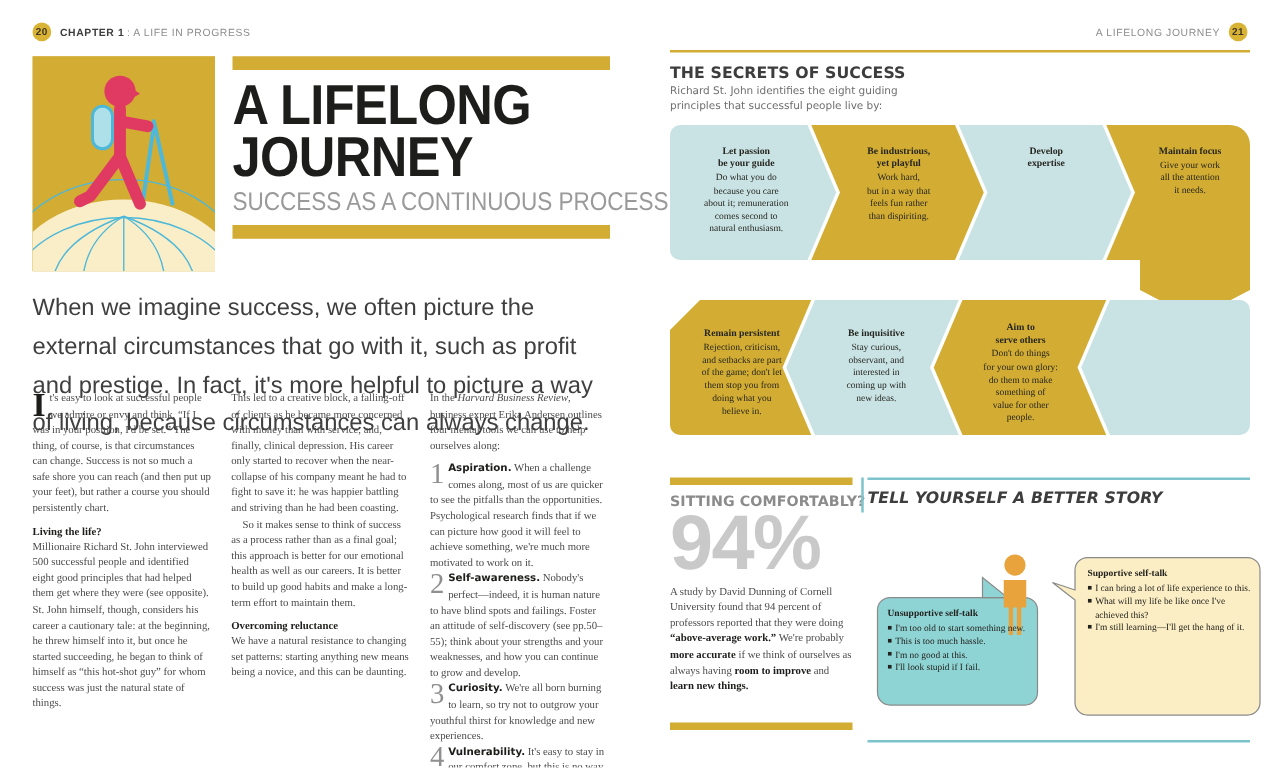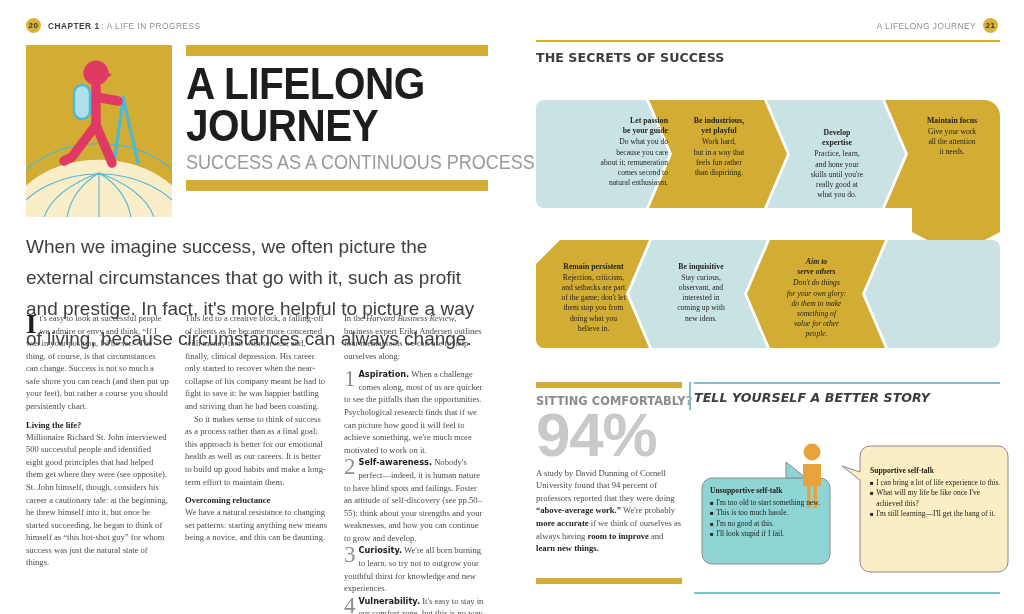--- a/index.html
+++ b/index.html
@@ -245,20 +245,21 @@
   <div class="page page-right">
 
     <div class="runhead runhead-right">
       <span class="light">A LIFELONG JOURNEY</span>
       <span class="folio">21</span>
     </div>
 
     <div class="hr-gold" style="left:24px; top:40px; width:464px;"></div>
     <div style="position:absolute; left:24px; top:50px; width:464px;">
       <div class="sect-title">THE SECRETS OF SUCCESS</div>
+      <div class="sect-intro" style="max-width:215px;">Richard St. John identifies the eight guiding principles that successful people live by:</div>
     </div>
   </div>
 
   <div class="flowwrap">
     <svg class="flowsvg" width="464" height="258" viewBox="0 0 464 258">
 
       <path d="M 8 0 L 110 0 L 133 54 L 110 108 L 8 108 A 8 8 0 0 1 0 100 L 0 8 A 8 8 0 0 1 8 0 Z" fill="#c9e3e4"></path>
 
       <path d="M 113 0 L 228 0 L 251 54 L 228 108 L 113 108 L 136 54 Z" fill="#d2ac33"></path>
 
@@ -268,46 +269,45 @@
 
       <path d="M 352 140 L 456 140 A 8 8 0 0 1 464 148 L 464 240 A 8 8 0 0 1 456 248 L 352 248 L 329 194 Z" fill="#c9e3e4"></path>
 
       <path d="M 234 140 L 349 140 L 326 194 L 349 248 L 234 248 L 211 194 Z" fill="#d2ac33"></path>
 
       <path d="M 116 140 L 231 140 L 208 194 L 231 248 L 116 248 L 93 194 Z" fill="#c9e3e4"></path>
 
       <path d="M 24 140 L 113 140 L 90 194 L 113 248 L 8 248 A 8 8 0 0 1 0 240 L 0 164 Z" fill="#d2ac33"></path>
     </svg>
 
-    <div class="chev-label" style="left:24px; top:16px; width:108px;text-align:right;">
+    <div class="chev-label" style="left:7px; top:16px; width:108px;">
       <b>Let passion<br>be your guide</b>
       <span>Do what you do<br>because you care<br>about it; remuneration<br>comes second to<br>natural enthusiasm.</span>
     </div>
     <div class="chev-label" style="left:132px; top:16px; width:102px;">
       <b>Be industrious,<br>yet playful</b>
       <span>Work hard,<br>but in a way that<br>feels fun rather<br>than dispiriting.</span>
     </div>
-    <div class="chev-label" style="left:250px; top:28px; width:102px;">
+    <div class="chev-label" style="left:250px; top:16px; width:102px;">
       <b>Develop<br>expertise</b>
-      <span>Practice, learn,<br>and hone your<br>skills until you're<br>really good at<br>what you do.</span>
     </div>
     <div class="chev-label" style="left:370px; top:16px; width:92px;">
       <b>Maintain focus</b>
       <span>Give your work<br>all the attention<br>it needs.</span>
     </div>
 
     <div class="chev-label" style="left:5px; top:162px; width:105px;">
       <b>Remain persistent</b>
       <span>Rejection, criticism,<br>and setbacks are part<br>of the game; don't let<br>them stop you from<br>doing what you<br>believe in.</span>
     </div>
     <div class="chev-label" style="left:118px; top:162px; width:94px;">
       <b>Be inquisitive</b>
       <span>Stay curious,<br>observant, and<br>interested in<br>coming up with<br>new ideas.</span>
     </div>
-    <div class="chev-label" style="left:232px; top:157px; width:97px;font-style:italic;">
+    <div class="chev-label" style="left:232px; top:157px; width:97px;">
       <b>Aim to<br>serve others</b>
       <span>Don't do things<br>for your own glory:<br>do them to make<br>something of<br>value for other<br>people.</span>
     </div>
   </div>
 
   <div class="statpanel">
     <div class="stat-rule"></div>
     <div class="stat-head">SITTING COMFORTABLY?</div>
     <div class="stat-big">94%</div>
     <div class="stat-body">
@@ -350,21 +350,21 @@
       <div class="bullet-row">
           <span class="bullet-sq">■</span>
           <span>I'm no good at this.</span>
         </div>
       <div class="bullet-row">
           <span class="bullet-sq">■</span>
           <span>I'll look stupid if I fail.</span>
         </div>
     </div>
 
-    <div class="bubble-txt" style="left:180px; top:14px; width:132px;margin-top:12px;">
+    <div class="bubble-txt" style="left:180px; top:14px; width:132px;">
       <b>Supportive self-talk</b>
       <div class="bullet-row">
           <span class="bullet-sq">■</span>
           <span>I can bring a lot of life experience to this.</span>
         </div>
       <div class="bullet-row">
           <span class="bullet-sq">■</span>
           <span>What will my life be like once I've achieved this?</span>
         </div>
       <div class="bullet-row">

